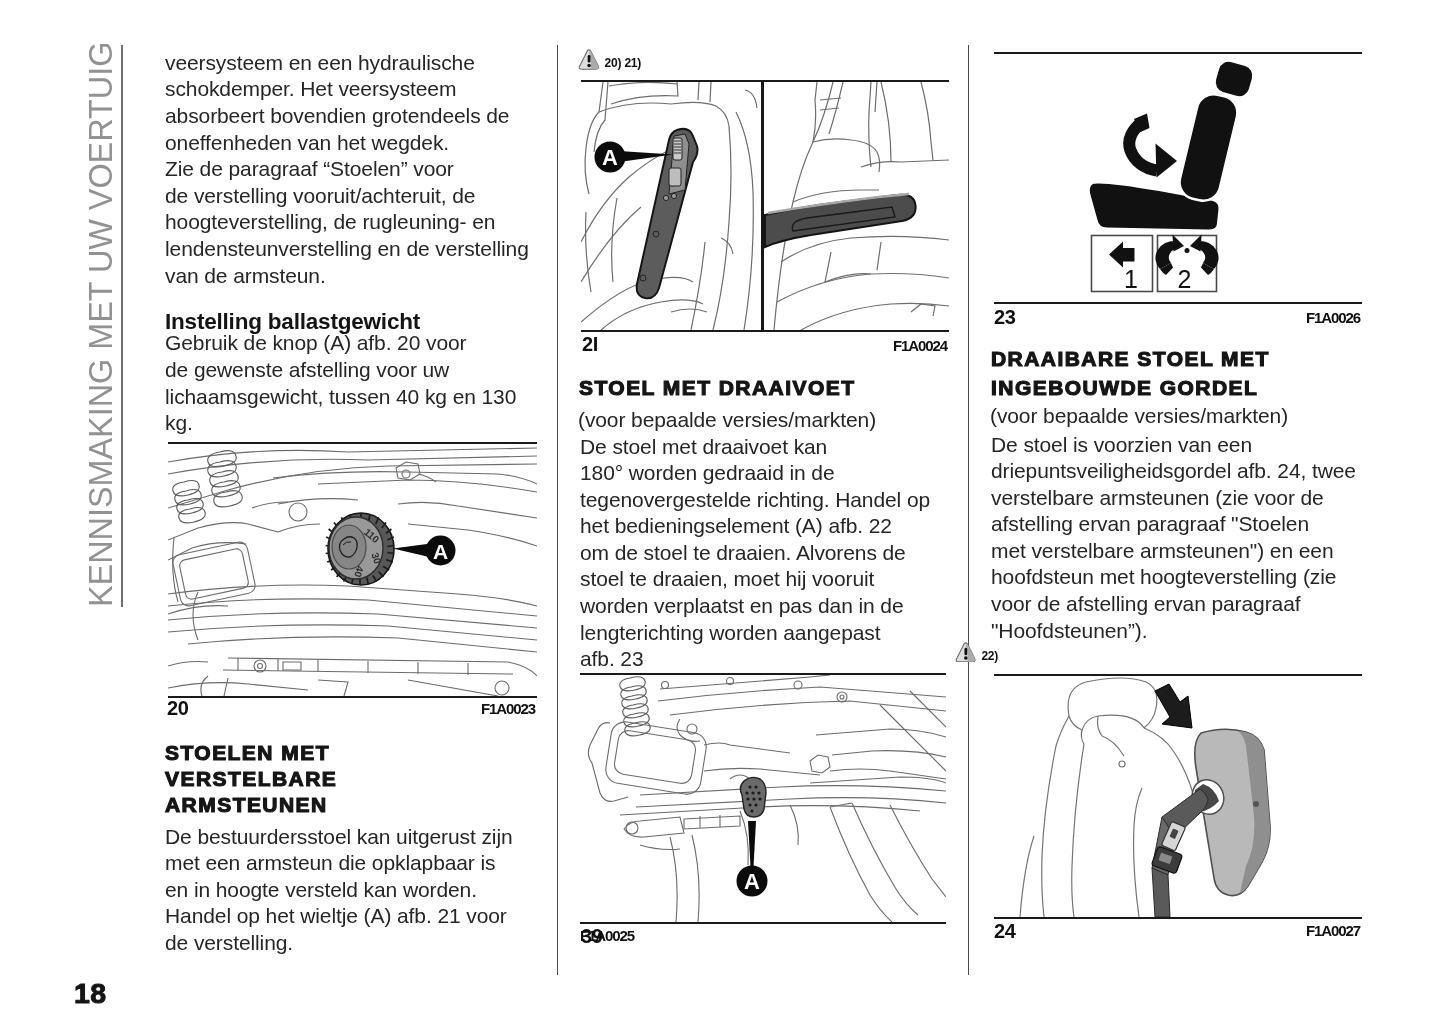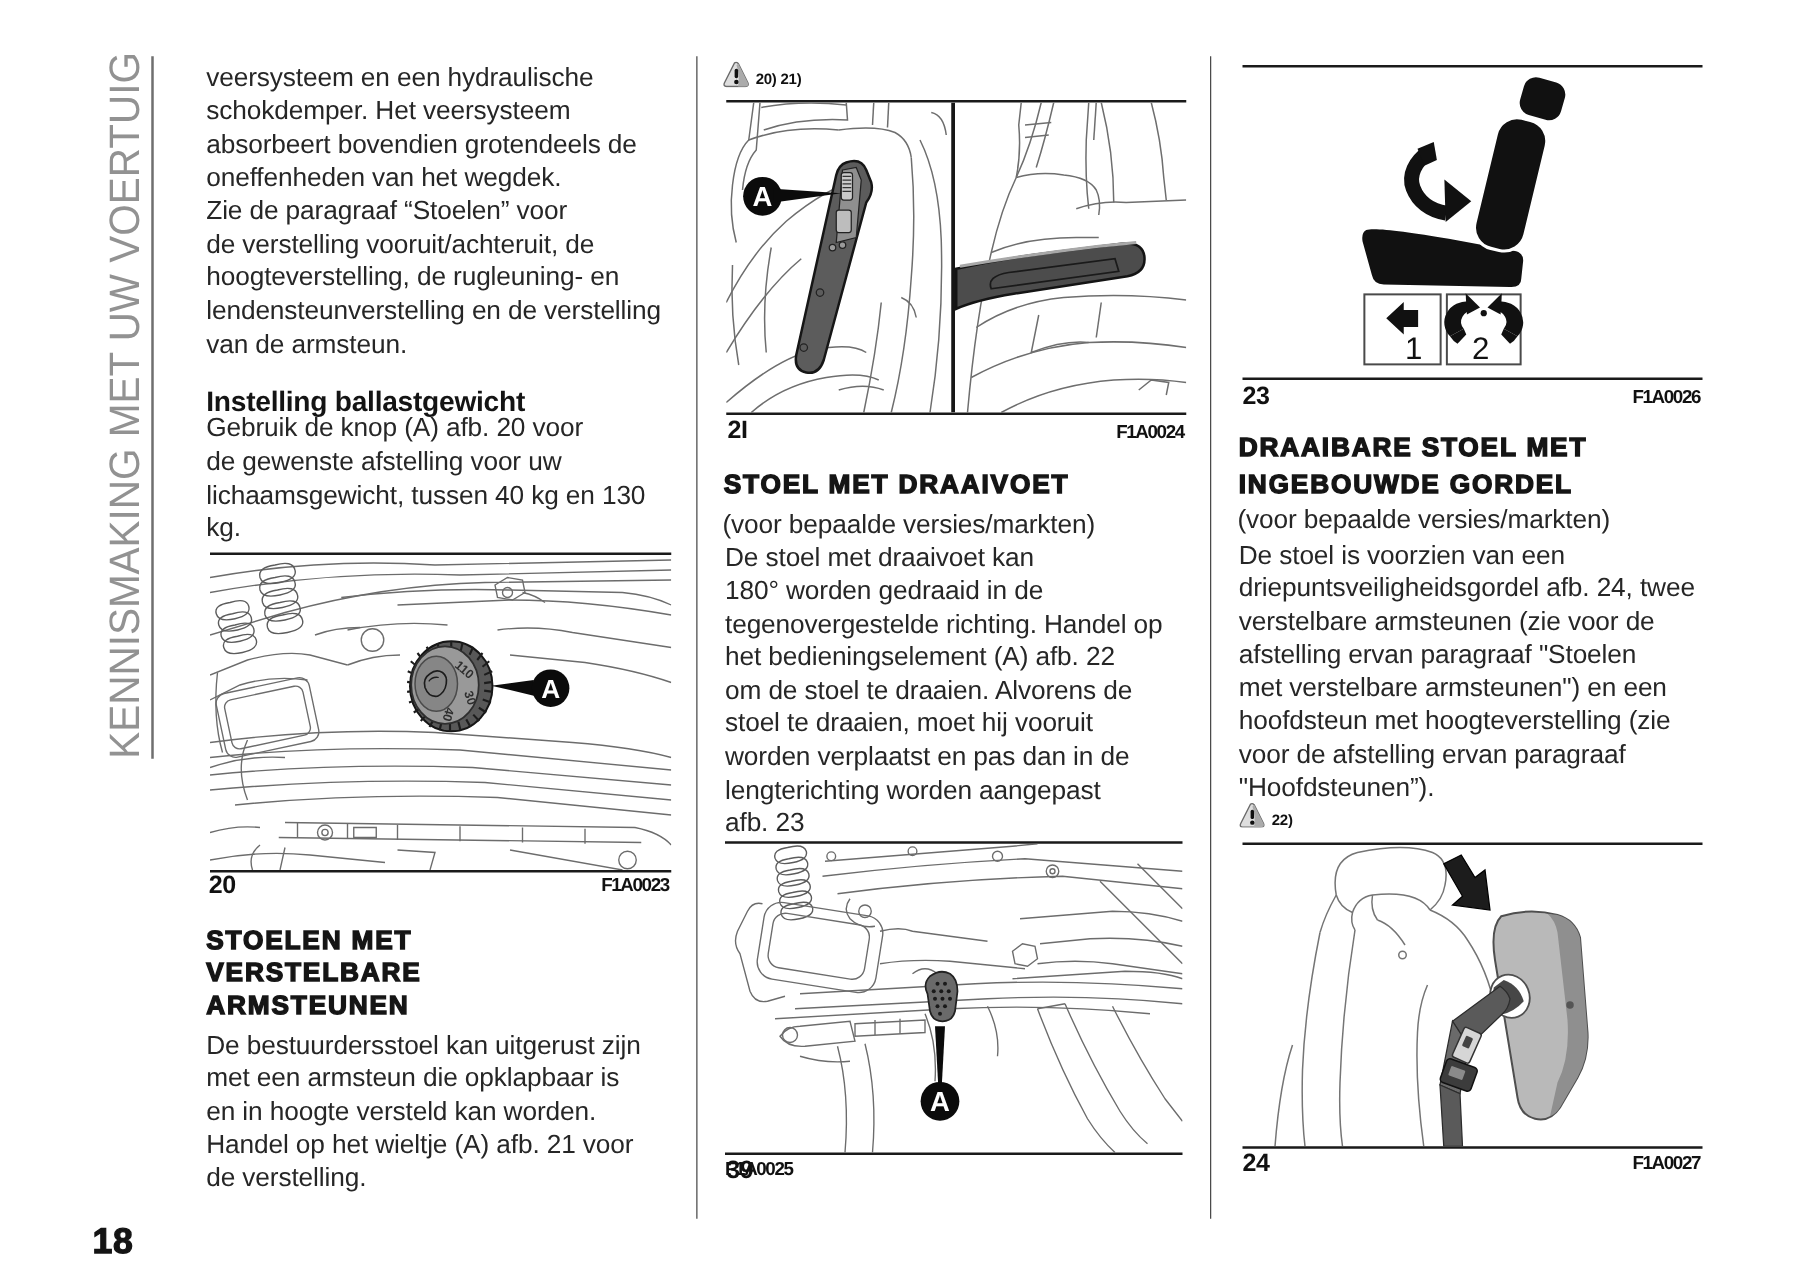--- a/index.html
+++ b/index.html
@@ -367,21 +367,21 @@
 <div class="abs body-t" style="left:991px;top:431.5px;width:390px;">
 De stoel is voorzien van een<br>
 driepuntsveiligheidsgordel afb. 24, twee<br>
 verstelbare armsteunen (zie voor de<br>
 afstelling ervan paragraaf "Stoelen<br>
 met verstelbare armsteunen") en een<br>
 hoofdsteun met hoogteverstelling (zie<br>
 voor de afstelling ervan paragraaf<br>
 "Hoofdsteunen”).
 </div>
-<div class="abs" style="left:991px;top:641.5px;width:120px;height:24px;">
+<div class="abs" style="left:955px;top:641.5px;width:120px;height:24px;">
   <svg width="21.5" height="20.5" viewBox="0 0 22 21" style="position:absolute;left:0;top:0;">
     <path d="M9.5 1.5 Q11 0.2 12.6 1.8 L20.2 17 Q21.5 20 18.2 20.2 L3.2 20.2 Q0.4 20 1.6 17.2 Z" fill="#dedede" stroke="#6a6a6a" stroke-width="1.1"></path>
     <path d="M12.6 1.8 L20.2 17 Q21.5 20 18.2 20.2 L12.5 20.2 Q14 12 11.2 3.2 Z" fill="#ababab" stroke="none"></path>
     <rect x="9.7" y="6" width="2.8" height="7.5" rx="1.3" fill="#111"></rect>
     <circle cx="11.1" cy="16.5" r="1.8" fill="#111"></circle>
   </svg>
   <span class="warn-t" style="position:absolute;left:26.4px;top:7px;">22)</span>
 </div>
 
 <div class="hr" style="left:994px;top:674px;width:368px;"></div>

